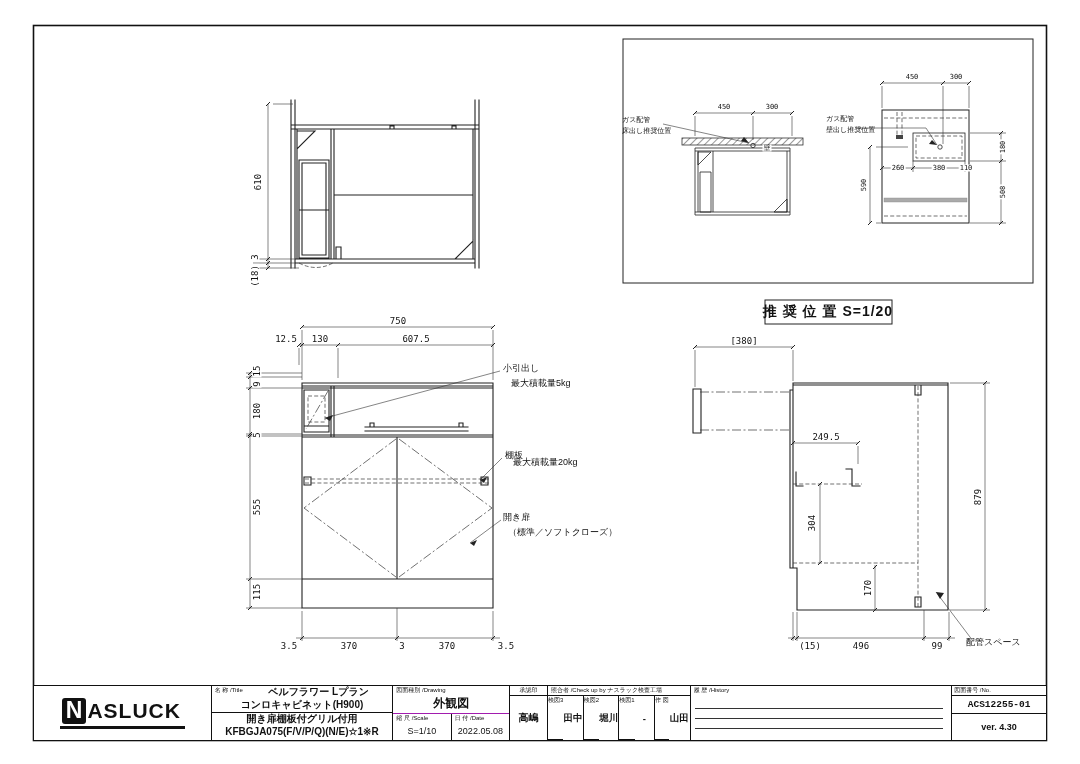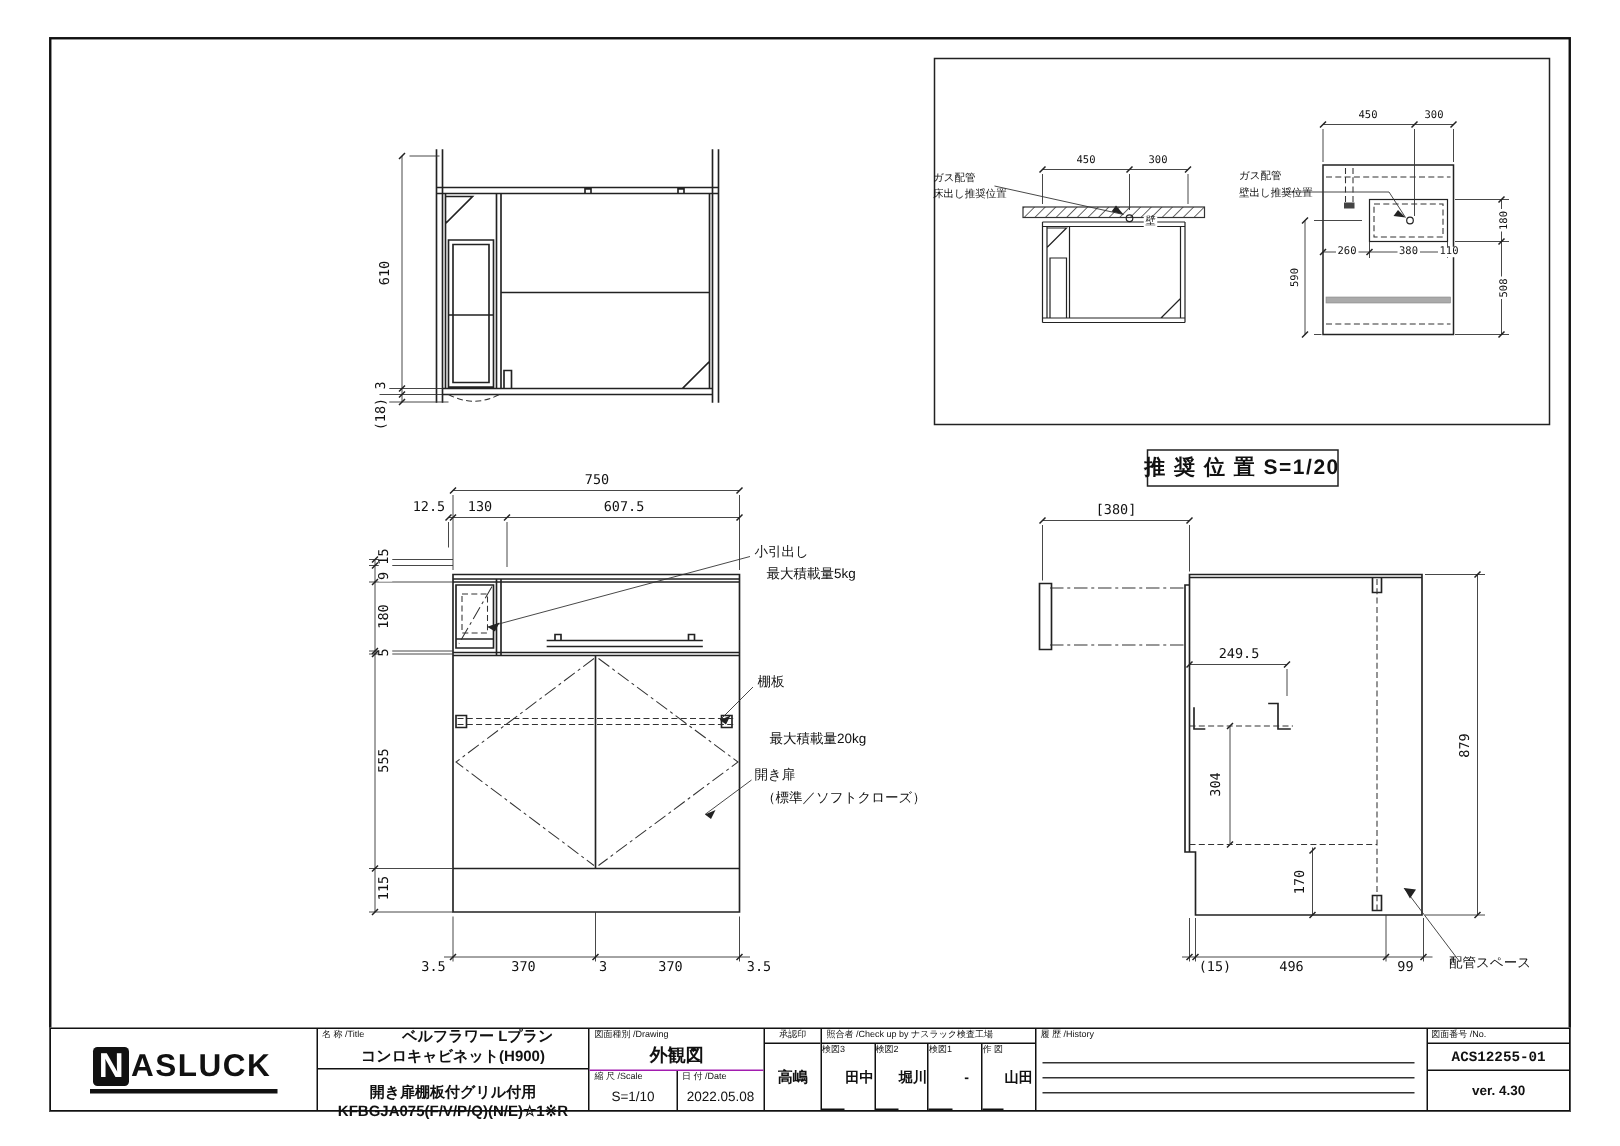--- a/index.html
+++ b/index.html
@@ -25,21 +25,21 @@
           box-sizing:border-box;display:flex;color:#111;background:#fff;}
   .tb-cell{border-right:1.4px solid #111;box-sizing:border-box;display:flex;flex-direction:column;min-width:0;}
   .tb-cell:last-child{border-right:none;}
   .tiny{font-size:6px;color:#111;white-space:nowrap;line-height:1.2;padding:1px 2px 0 3px;}
   .ctr{text-align:center;}
   .tb-logo{width:178px;align-items:center;justify-content:center;flex-direction:row;display:flex;}
   .logo-wrap{display:flex;align-items:center;border-bottom:3px solid #111;padding:0 4px 2px 2px;}
   .logo-n{background:#111;color:#fff;font-weight:900;font-size:23px;line-height:1;
           padding:1px 4px 2px 4px;border-radius:3px;font-family:"Liberation Sans",sans-serif;}
   .logo-word{font-weight:900;font-size:21px;letter-spacing:1px;line-height:1;margin-left:1px;}
-  .tb-name{width:182px;gap:10px;}
+  .tb-name{width:182px;}
   .nrow{font-size:10px;font-weight:bold;white-space:nowrap;overflow:hidden;line-height:1.25;}
   .tb-name-top{border-bottom:1px solid #111;padding-bottom:1px;}
   .row1{display:flex;align-items:flex-start;}
   .row1 .nrow{flex:1;text-align:center;}
   .tb-draw{width:117px;}
   .tb-draw-top{position:relative;height:27px;border-bottom:1px solid #a21caf;}
   .tb-draw-top .tiny{position:absolute;left:0;top:0;}
   .tb-draw-top .big{position:absolute;left:0;right:0;top:9px;text-align:center;font-size:12px;font-weight:bold;}
   .tb-draw-bot{flex:1;display:flex;}
   .half{flex:1;border-right:1px solid #111;display:flex;flex-direction:column;}
@@ -187,21 +187,21 @@
 <span class="dim rot" style="left:257px;top:507px">555</span>
 <span class="dim rot" style="left:257px;top:592px">115</span>
 <span class="dim" style="left:289px;top:646px">3.5</span>
 <span class="dim" style="left:349px;top:646px">370</span>
 <span class="dim" style="left:402px;top:646px">3</span>
 <span class="dim" style="left:447px;top:646px">370</span>
 <span class="dim" style="left:506px;top:646px">3.5</span>
 <span class="lab" style="left:503px;top:368px">小引出し</span>
 <span class="lab" style="left:511px;top:383px">最大積載量5kg</span>
 <span class="lab" style="left:505px;top:455px">棚板</span>
-<span class="lab" style="left:513px;top:493px">最大積載量20kg</span>
+<span class="lab" style="left:513px;top:462px">最大積載量20kg</span>
 <span class="lab" style="left:503px;top:517px">開き扉</span>
 <span class="lab" style="left:508px;top:532px">（標準／ソフトクローズ）</span>
 
 <span class="dim" style="left:744px;top:341px">[380]</span>
 <span class="dim" style="left:826px;top:437px">249.5</span>
 <span class="dim rot" style="left:812px;top:523px">304</span>
 <span class="dim rot" style="left:868px;top:588px">170</span>
 <span class="dim rot" style="left:978px;top:497px">879</span>
 <span class="dim" style="left:810px;top:646px">(15)</span>
 <span class="dim" style="left:861px;top:646px">496</span>

